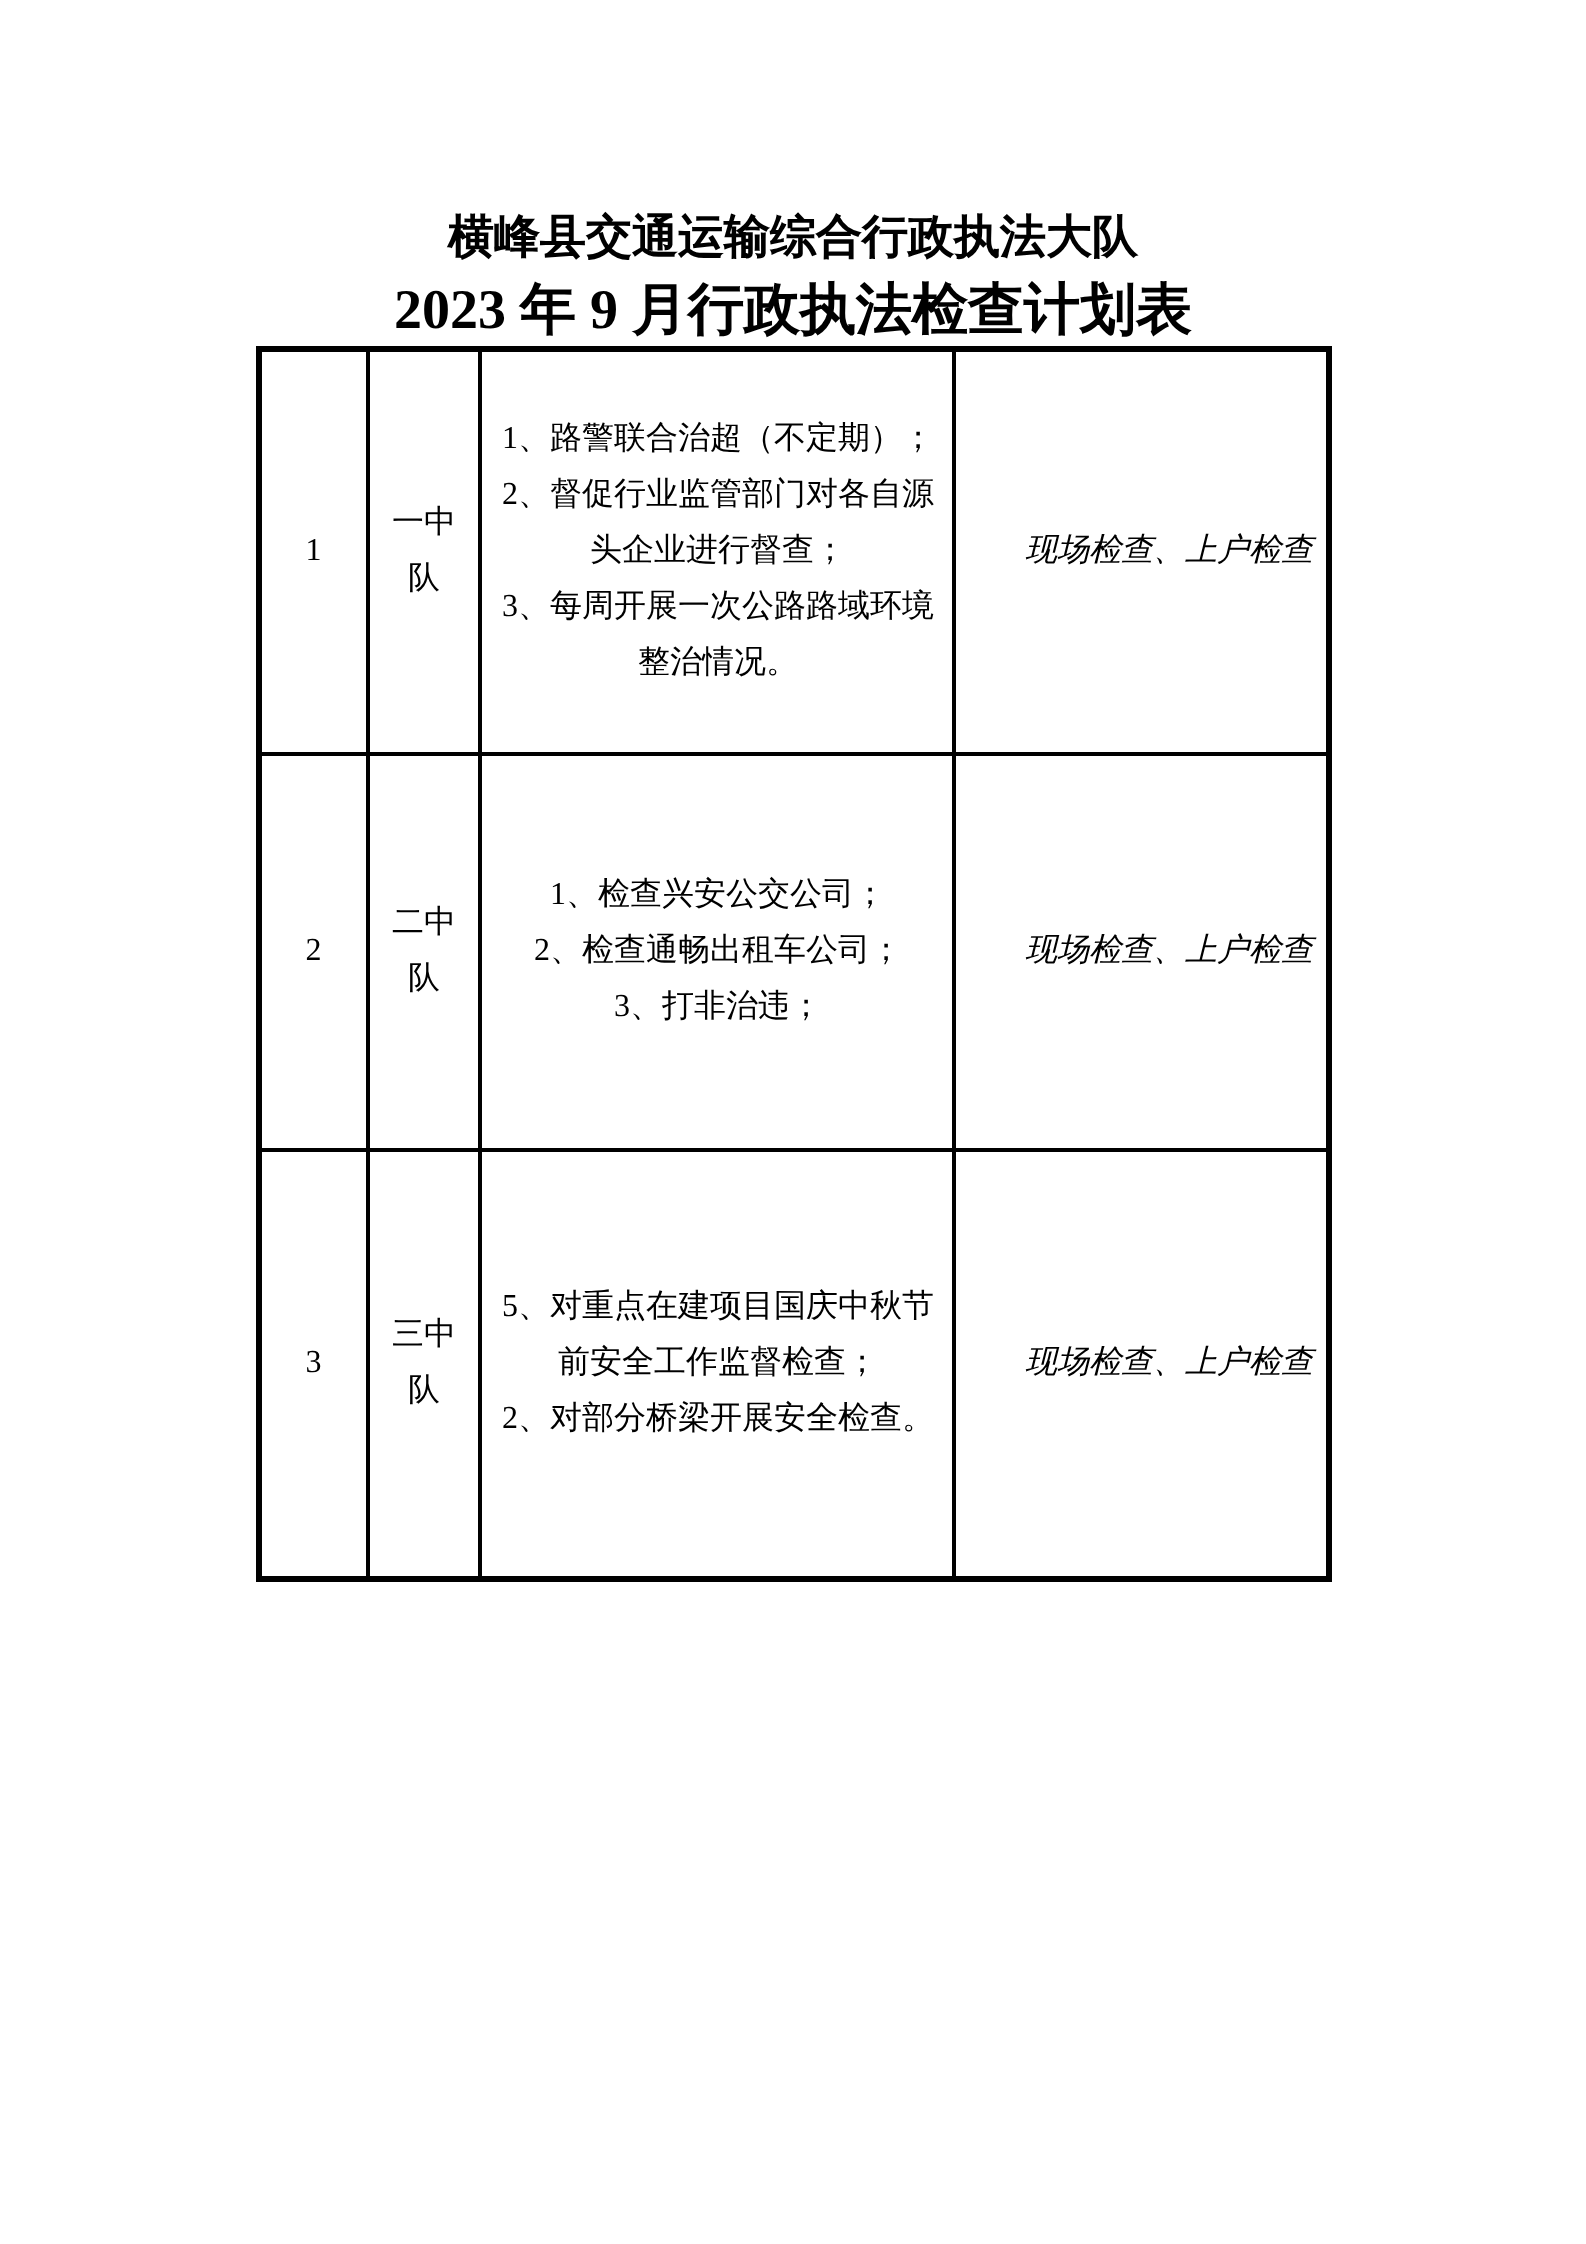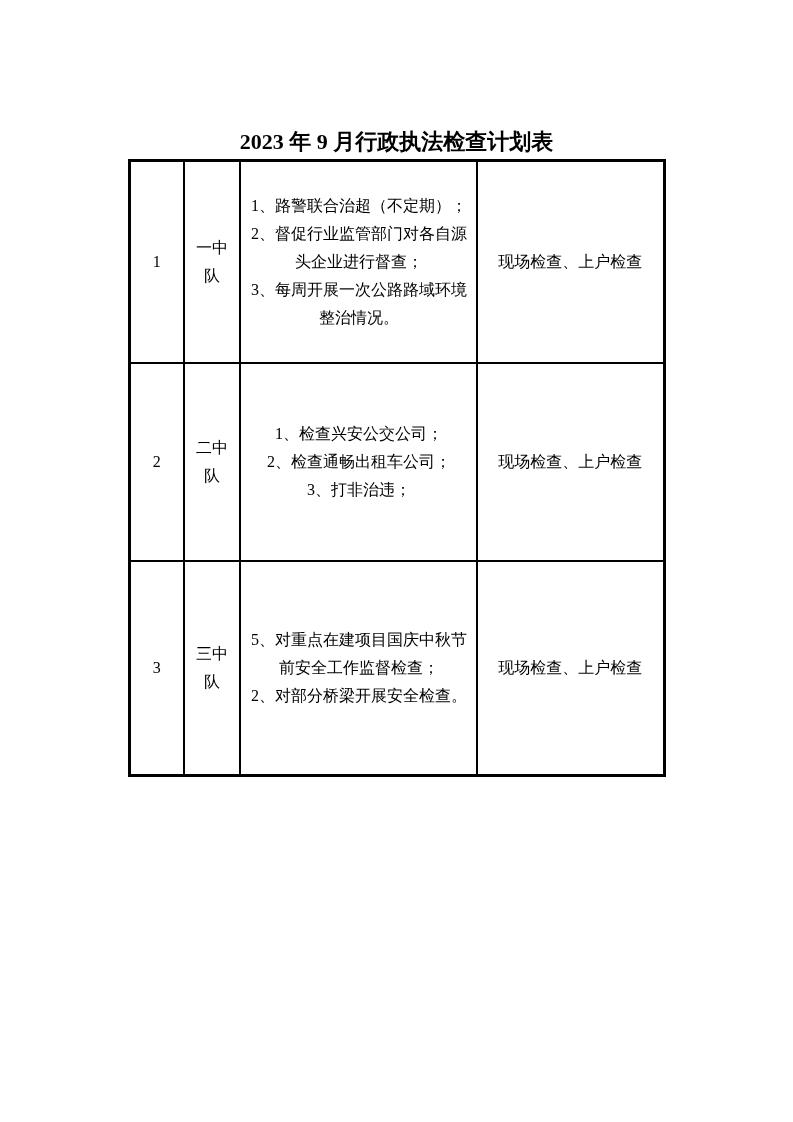--- a/index.html
+++ b/index.html
@@ -22,23 +22,23 @@
   .title {
     text-align: center;
     font-weight: bold;
     margin: 0;
   }
   .title-main {
     font-size: 23px;
     line-height: 26px;
   }
   .title-sub {
-    font-size: 22px;
+    font-size: 28px;
     line-height: 24px;
-    margin-top: 24px;
+    margin-top: 12px;
     margin-bottom: 5px;
   }
   table.plan {
     border-collapse: collapse;
     table-layout: fixed;
     width: 535px;
     margin: 0 auto;
     border: 3px solid #000000;
   }
   table.plan th,
@@ -69,30 +69,32 @@
     padding: 0 6px;
     margin-top: 32px;
   }
   td.cell-targets {
     text-align: center;
     line-height: 28px;
     padding: 4px 7px 4px 8px;
     white-space: pre-line;
   }
   td.cell-method {
-    text-align: center;
+    text-align: right;
     line-height: 28px;
     padding: 0 6px;
+    font-style: italic;
   }
 </style>
 </head>
 <body>
 
 <div class="doc">
 
+  <h1 class="title title-main">横峰县交通运输综合行政执法大队</h1>
 
   <h2 class="title title-sub">2023 年 9 月行政执法检查计划表</h2>
 
   <table class="plan">
     <colgroup>
       <col style="width:55px">
       <col style="width:56px">
       <col style="width:237px">
       <col style="width:187px">
     </colgroup>

